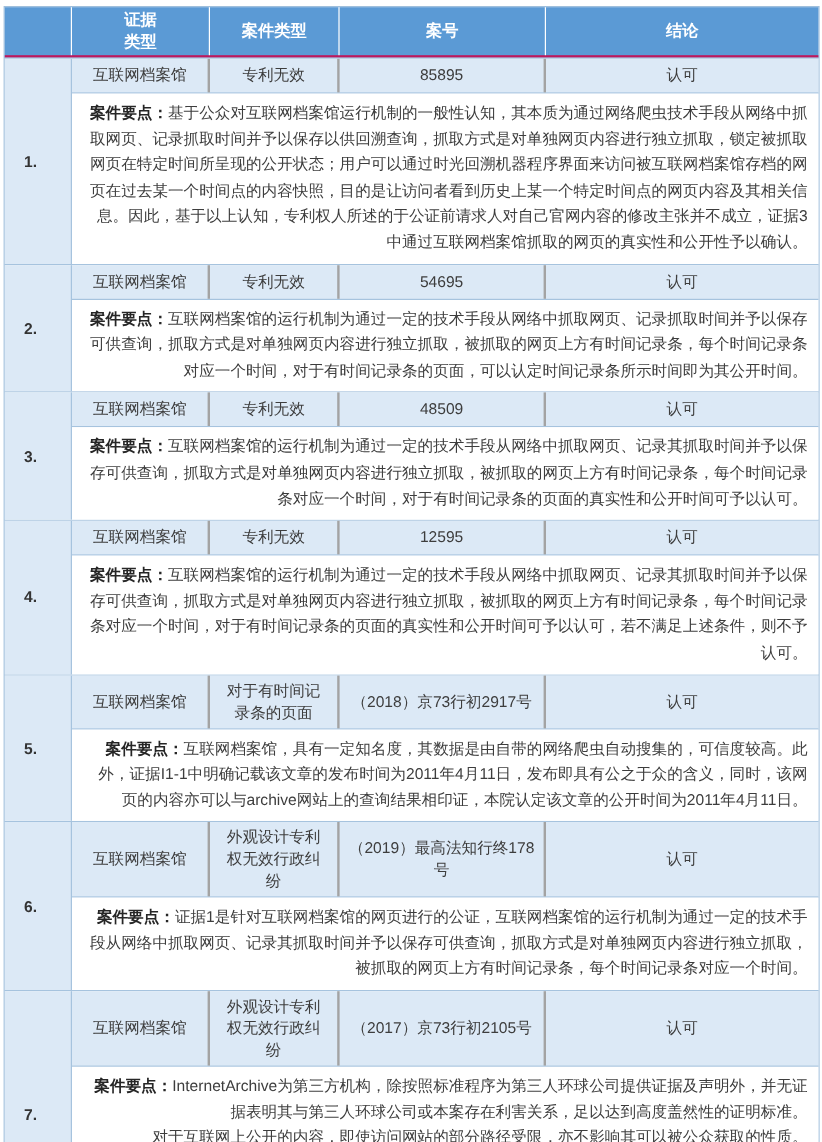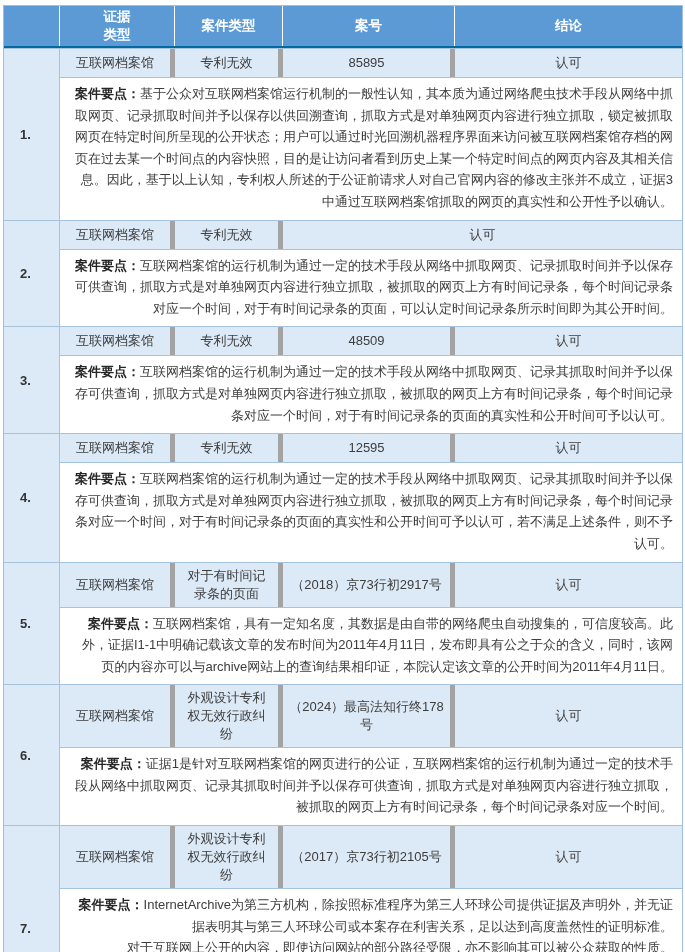--- a/index.html
+++ b/index.html
@@ -17,21 +17,21 @@
     background:#ffffff;
   }
   
   .hdr {
     display:flex;
     height:42px;
     background:#5b9ad5;
     color:#ffffff;
     font-weight:bold;
     font-size:13.5px;
-    border-bottom:2px solid #0369a1;
+    border-bottom:2px solid #be185d;
   }
   .hcell {
     display:flex; align-items:center; justify-content:center;
     text-align:center;
     border-right:1.5px solid #ffffff;
     line-height:18px;
   }
   .hcell:last-child { border-right:none; }
   .h-num   { width:56px; }
   .h-ev    { width:115px; }
@@ -52,21 +52,21 @@
   }
   .row-body { flex:1; display:flex; flex-direction:column; }
   .data-line {
     display:flex;
     background:#dce9f6;
     border-bottom:1px solid #a6c3de;
   }
   .cell {
     display:flex; align-items:center; justify-content:center;
     text-align:center;
-    border-right:5px solid #a3a3a3;
+    border-right:2px solid #a3a3a3;
     padding:4px 4px;
     min-height:28px;
     font-size:13px;
     line-height:18px;
   }
   .c-ev    { width:115px; }
   .c-case  { width:108px; padding:4px 12px; }
   .c-no    { width:172px; }
   .c-concl { flex:1; border-right:none; }
   .key-line {
@@ -107,20 +107,21 @@
       <div class="key-line"><span class="kp-label">案件要点：</span><span class="kp-text">基于公众对互联网档案馆运行机制的一般性认知，其本质为通过网络爬虫技术手段从网络中抓取网页、记录抓取时间并予以保存以供回溯查询，抓取方式是对单独网页内容进行独立抓取，锁定被抓取网页在特定时间所呈现的公开状态；用户可以通过时光回溯机器程序界面来访问被互联网档案馆存档的网页在过去某一个时间点的内容快照，目的是让访问者看到历史上某一个特定时间点的网页内容及其相关信息。因此，基于以上认知，专利权人所述的于公证前请求人对自己官网内容的修改主张并不成立，证据3中通过互联网档案馆抓取的网页的真实性和公开性予以确认。</span></div>
     </div>
   </div>
 
   <div class="row">
     <div class="num-cell">2.</div>
     <div class="row-body">
       <div class="data-line">
         <div class="cell c-ev">互联网档案馆</div>
         <div class="cell c-case">专利无效</div>
+        <div class="cell c-no">54695</div>
         <div class="cell c-concl">认可</div>
       </div>
       <div class="key-line"><span class="kp-label">案件要点：</span><span class="kp-text">互联网档案馆的运行机制为通过一定的技术手段从网络中抓取网页、记录抓取时间并予以保存可供查询，抓取方式是对单独网页内容进行独立抓取，被抓取的网页上方有时间记录条，每个时间记录条对应一个时间，对于有时间记录条的页面，可以认定时间记录条所示时间即为其公开时间。</span></div>
     </div>
   </div>
 
   <div class="row">
     <div class="num-cell">3.</div>
     <div class="row-body">
       <div class="data-line">
@@ -158,21 +159,21 @@
       <div class="key-line"><span class="kp-label">案件要点：</span><span class="kp-text">互联网档案馆，具有一定知名度，其数据是由自带的网络爬虫自动搜集的，可信度较高。此外，证据I1-1中明确记载该文章的发布时间为2011年4月11日，发布即具有公之于众的含义，同时，该网页的内容亦可以与archive网站上的查询结果相印证，本院认定该文章的公开时间为2011年4月11日。</span></div>
     </div>
   </div>
 
   <div class="row">
     <div class="num-cell">6.</div>
     <div class="row-body">
       <div class="data-line">
         <div class="cell c-ev">互联网档案馆</div>
         <div class="cell c-case">外观设计专利权无效行政纠纷</div>
-        <div class="cell c-no">（2024）最高法知行终178号</div>
+        <div class="cell c-no">（2019）最高法知行终178号</div>
         <div class="cell c-concl">认可</div>
       </div>
       <div class="key-line"><span class="kp-label">案件要点：</span><span class="kp-text">证据1是针对互联网档案馆的网页进行的公证，互联网档案馆的运行机制为通过一定的技术手段从网络中抓取网页、记录其抓取时间并予以保存可供查询，抓取方式是对单独网页内容进行独立抓取，被抓取的网页上方有时间记录条，每个时间记录条对应一个时间。</span></div>
     </div>
   </div>
 
   <div class="row">
     <div class="num-cell">7.</div>
     <div class="row-body">
       <div class="data-line">

